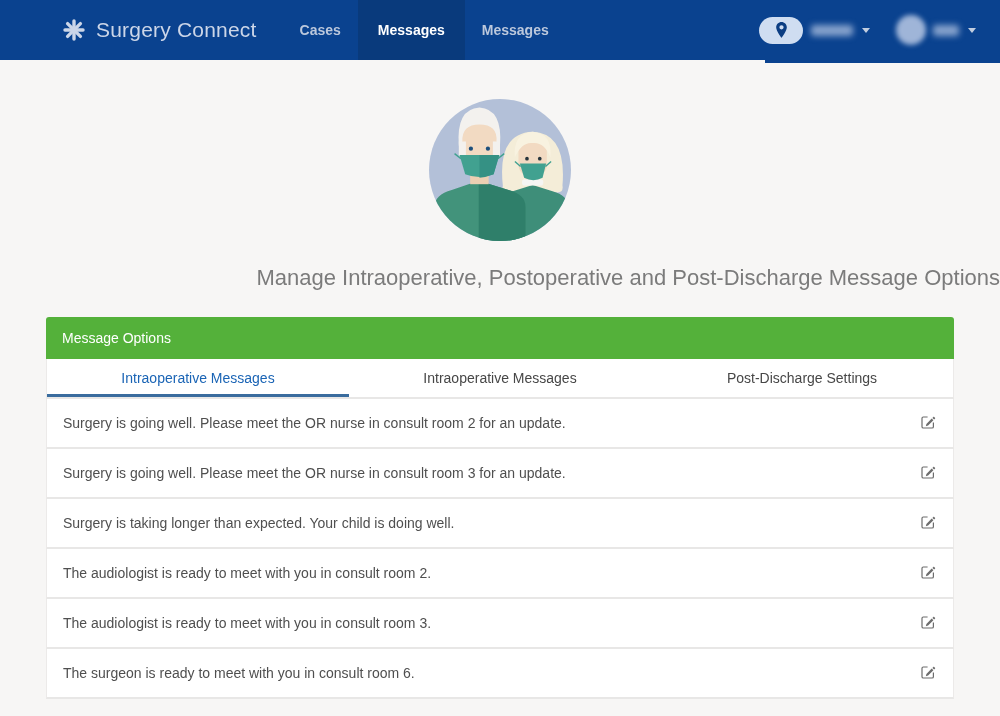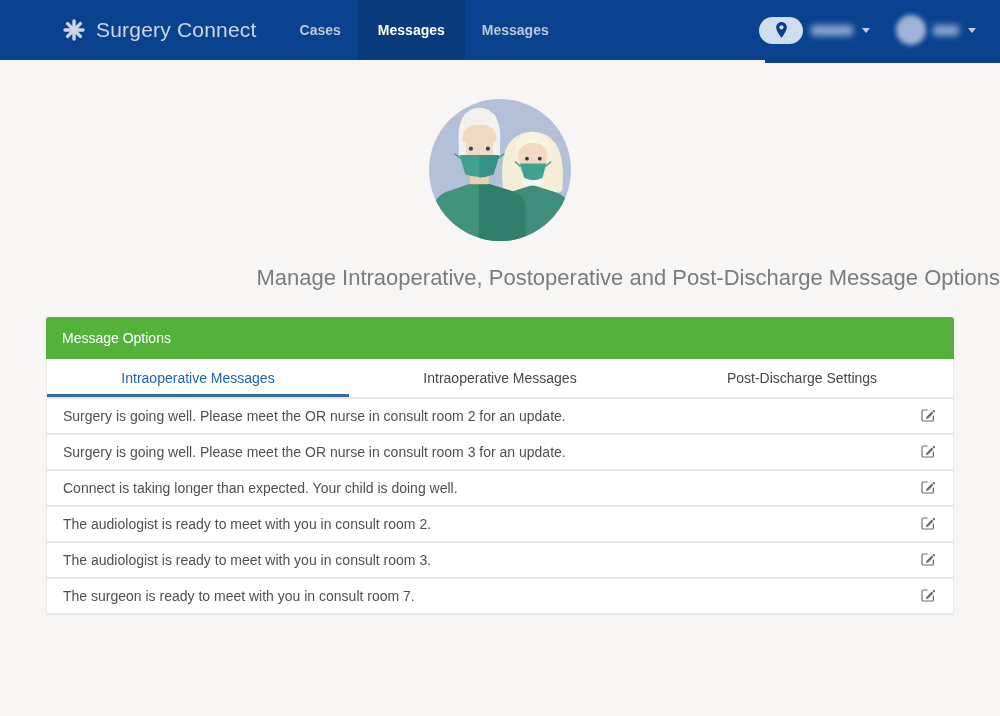--- a/index.html
+++ b/index.html
@@ -34,21 +34,21 @@
 
   
   .panel { margin:26px 46px 0; }
   .panel-header { height:42px; background:#54b13a; border-radius:3px 3px 0 0; color:#fff;
     font-size:14px; display:flex; align-items:center; padding:0 16px; }
   .tabs { display:flex; height:40px; background:#fff; border-left:1px solid #eceae9;
     border-right:1px solid #eceae9; border-bottom:2px solid #e8e7e6; }
   .tab { flex:1; display:flex; align-items:center; justify-content:center; font-size:14px;
     color:#474747; cursor:pointer; }
   .tab.active { color:#1a64b5; box-shadow:inset 0 -3px 0 #3a6c9e; }
-  .msg-row { height:36px; background:#fff; display:flex; align-items:center; justify-content:space-between;
+  .msg-row { height:50px; background:#fff; display:flex; align-items:center; justify-content:space-between;
     padding:0 15px 0 16px; border-bottom:2px solid #e8e7e6; border-left:1px solid #eceae9;
     border-right:1px solid #eceae9; }
   .msg-text { font-size:14px; color:#4f4f4f; }
   .edit-btn { background:none; border:none; cursor:pointer; display:flex; align-items:center; padding:2px; }
 </style>
 </head>
 <body>
 
 <div class="navbar">
   <div class="brand">
@@ -182,21 +182,21 @@
         <button class="edit-btn">
           <span>
             <svg width="16" height="16" viewBox="0 0 16 16">
               <path fill="none" stroke="#6d6d6d" stroke-width="1.2" d="M13.4 8.6v4.1c0 .7-.6 1.3-1.3 1.3H3.3c-.7 0-1.3-.6-1.3-1.3V4.3C2 3.6 2.6 3 3.3 3h4.3"></path>
               <path fill="#6d6d6d" d="M6.4 9.9l-.55 2.25 2.25-.55 5.3-5.3-1.7-1.7zM12.4 3.9l1.7 1.7.9-.9c.25-.25.25-.65 0-.9l-.8-.8c-.25-.25-.65-.25-.9 0z"></path>
             </svg>
           </span>
         </button>
       </div>
       <div class="msg-row">
-        <span class="msg-text">Connect is taking longer than expected. Your child is doing well.</span>
+        <span class="msg-text">Surgery is taking longer than expected. Your child is doing well.</span>
         <button class="edit-btn">
           <span>
             <svg width="16" height="16" viewBox="0 0 16 16">
               <path fill="none" stroke="#6d6d6d" stroke-width="1.2" d="M13.4 8.6v4.1c0 .7-.6 1.3-1.3 1.3H3.3c-.7 0-1.3-.6-1.3-1.3V4.3C2 3.6 2.6 3 3.3 3h4.3"></path>
               <path fill="#6d6d6d" d="M6.4 9.9l-.55 2.25 2.25-.55 5.3-5.3-1.7-1.7zM12.4 3.9l1.7 1.7.9-.9c.25-.25.25-.65 0-.9l-.8-.8c-.25-.25-.65-.25-.9 0z"></path>
             </svg>
           </span>
         </button>
       </div>
       <div class="msg-row">
@@ -215,21 +215,21 @@
         <button class="edit-btn">
           <span>
             <svg width="16" height="16" viewBox="0 0 16 16">
               <path fill="none" stroke="#6d6d6d" stroke-width="1.2" d="M13.4 8.6v4.1c0 .7-.6 1.3-1.3 1.3H3.3c-.7 0-1.3-.6-1.3-1.3V4.3C2 3.6 2.6 3 3.3 3h4.3"></path>
               <path fill="#6d6d6d" d="M6.4 9.9l-.55 2.25 2.25-.55 5.3-5.3-1.7-1.7zM12.4 3.9l1.7 1.7.9-.9c.25-.25.25-.65 0-.9l-.8-.8c-.25-.25-.65-.25-.9 0z"></path>
             </svg>
           </span>
         </button>
       </div>
       <div class="msg-row">
-        <span class="msg-text">The surgeon is ready to meet with you in consult room 7.</span>
+        <span class="msg-text">The surgeon is ready to meet with you in consult room 6.</span>
         <button class="edit-btn">
           <span>
             <svg width="16" height="16" viewBox="0 0 16 16">
               <path fill="none" stroke="#6d6d6d" stroke-width="1.2" d="M13.4 8.6v4.1c0 .7-.6 1.3-1.3 1.3H3.3c-.7 0-1.3-.6-1.3-1.3V4.3C2 3.6 2.6 3 3.3 3h4.3"></path>
               <path fill="#6d6d6d" d="M6.4 9.9l-.55 2.25 2.25-.55 5.3-5.3-1.7-1.7zM12.4 3.9l1.7 1.7.9-.9c.25-.25.25-.65 0-.9l-.8-.8c-.25-.25-.65-.25-.9 0z"></path>
             </svg>
           </span>
         </button>
       </div>
     </div>

